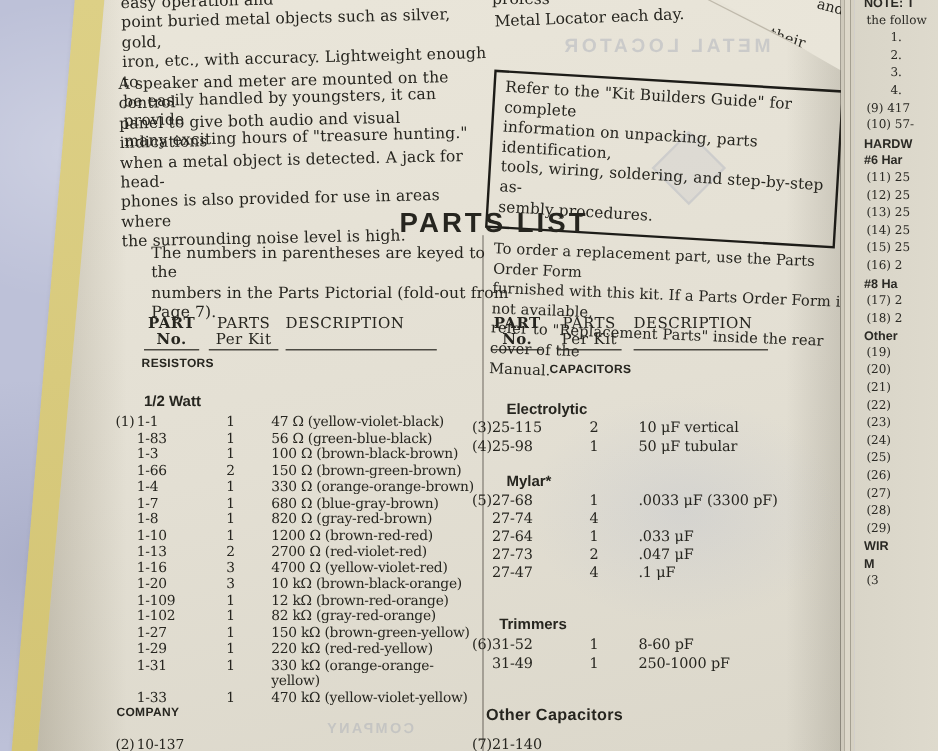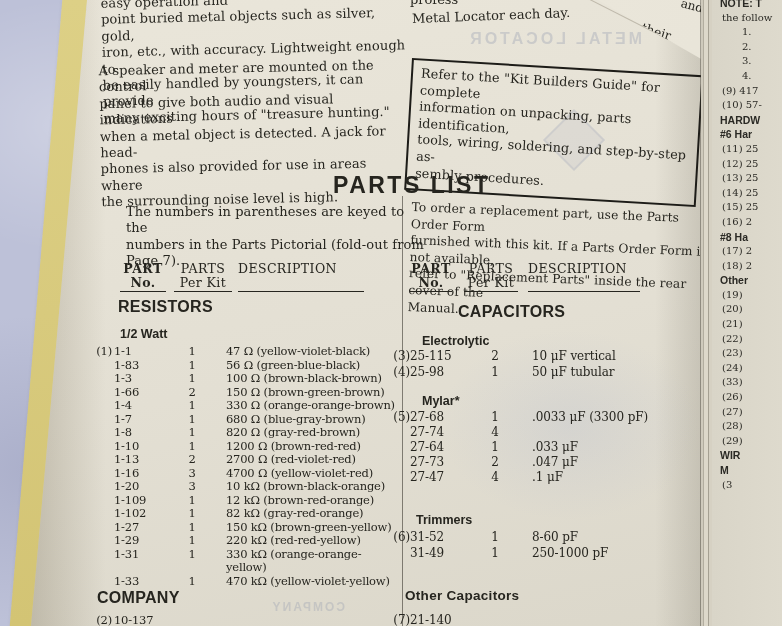--- a/index.html
+++ b/index.html
@@ -65,21 +65,21 @@
     border-bottom:1.5px solid #26251f;padding-bottom:1px;line-height:14px;}
   .hc1{width:46px;margin-right:8px;font-weight:bold;}
   .hc2{width:58px;margin-right:6px;}
   .hc3{width:126px;align-items:flex-start;}
   .hc3 .sp{height:14px;}
   .thead-r .hc1{width:42px;margin-right:12px;}
   .thead-r .hc2{width:54px;margin-right:10px;}
   .thead-r .hc3{width:112px;}
   
   .sec{font-family:"Liberation Sans","DejaVu Sans",sans-serif;font-weight:bold;
-    font-size:16px;letter-spacing:.3px;}
+    font-size:10px;letter-spacing:.3px;}
   .sub{font-family:"Liberation Sans","DejaVu Sans",sans-serif;font-weight:bold;font-size:12.5px;}
   .h-res{left:118px;top:298px;}
   .h-half{left:120px;top:327px;}
   .h-ctl{left:97px;top:589px;}
   .h-cap{left:410px;top:303px;padding-left:48px;}
   .h-ele{left:422px;top:334px;}
   .h-myl{left:422px;top:394px;}
   .h-tri{left:416px;top:513px;}
   .h-oth{left:405px;top:588px;font-size:13.5px;}
   
@@ -474,21 +474,21 @@
     <div class="fline">(20)</div>
 
     <div class="fline">(21)</div>
 
     <div class="fline">(22)</div>
 
     <div class="fline">(23)</div>
 
     <div class="fline">(24)</div>
 
-    <div class="fline">(33)</div>
+    <div class="fline">(25)</div>
 
     <div class="fline">(26)</div>
 
     <div class="fline">(27)</div>
 
     <div class="fline">(28)</div>
 
     <div class="fline">(29)</div>
 
     <div class="fline"></div>

